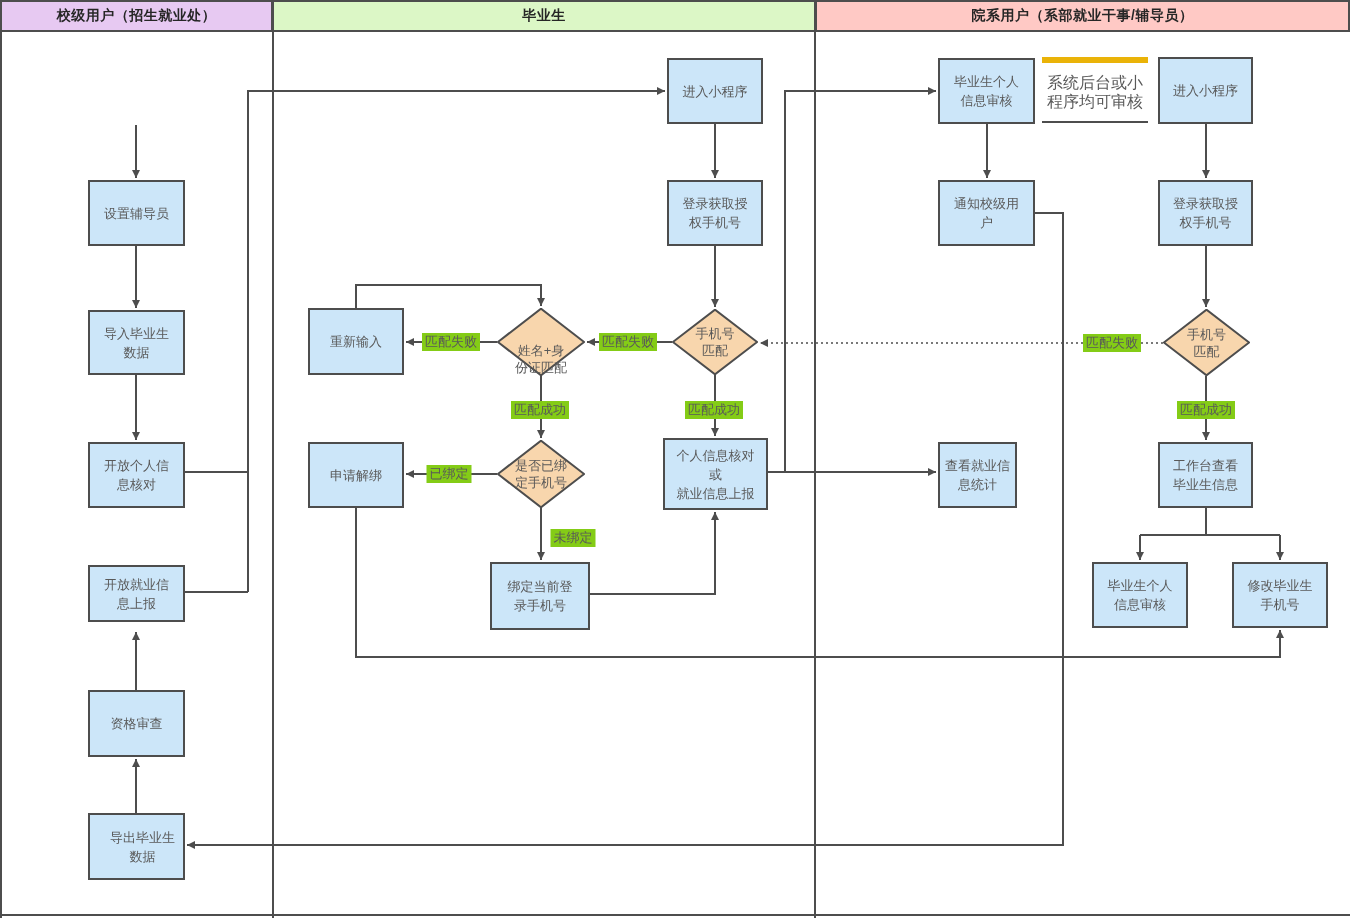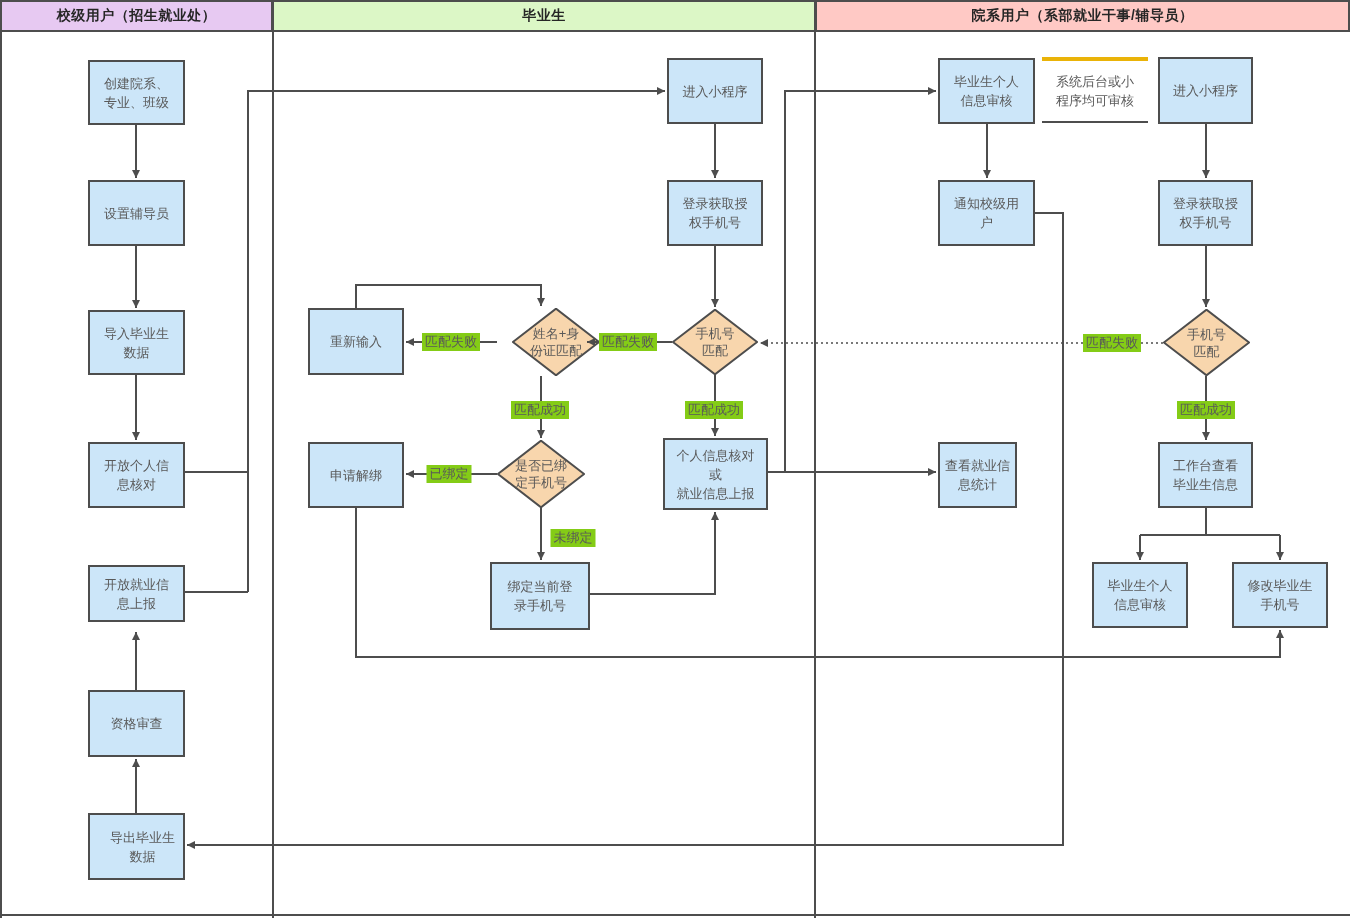--- a/index.html
+++ b/index.html
@@ -21,23 +21,23 @@
     white-space:pre-line;
   }
   .diamond{
     position:absolute;display:flex;align-items:center;justify-content:center;
     text-align:center;font-size:13px;line-height:17px;color:var(--text);
     white-space:pre-line;
   }
   .diamond svg{position:absolute;inset:0;width:100%;height:100%;}
   .diamond .dlabel{position:relative;z-index:1;}
   .note{
-    position:absolute;box-sizing:border-box;border-top:4px solid #eab308;border-bottom:2px solid #4d4d4d;
+    position:absolute;box-sizing:border-box;border-top:6px solid #eab308;border-bottom:2px solid #4d4d4d;
     display:flex;align-items:center;justify-content:center;text-align:center;
-    font-size:13px;line-height:19px;color:var(--text);white-space:pre-line;background:#fff;
+    font-size:16px;line-height:19px;color:var(--text);white-space:pre-line;background:#fff;
   }
   .edge-label{
     position:absolute;transform:translate(-50%,-50%);background:#84cc16;padding:0 3px;
     font-size:13px;color:var(--text);white-space:nowrap;z-index:3;
   }
   #wires{position:absolute;inset:0;pointer-events:none;z-index:2;}
   .edge{fill:none;stroke:var(--line);stroke-width:2px;}
   .edge.dashed{stroke-dasharray:2 3;stroke-width:1.5px;}
   .dshape{fill:var(--diamond);stroke:#4d4d4d;stroke-width:2px;vector-effect:non-scaling-stroke;}
   #arrowhead path{fill:var(--line);}
@@ -49,22 +49,20 @@
 
   <div class="lane-header" style="left:0;width:273px;background:var(--lane1);text-align:center;">校级用户（招生就业处）</div>
   <div class="lane-header" style="left:271px;width:546px;background:var(--lane2);">毕业生</div>
   <div class="lane-header" style="left:815px;width:535px;background:var(--lane3);">院系用户（系部就业干事/辅导员）</div>
 
   <div class="lane-sep" style="left:272px;"></div>
   <div class="lane-sep" style="left:814px;"></div>
   <div class="frame-line" style="left:0;top:0;width:2px;height:918px;"></div>
   <div class="frame-line" style="left:0;top:914px;width:1350px;height:2px;"></div>
 
-  <div class="node" style="left:88px;top:60px;width:97px;height:65px;">创建院系、
-专业、班级</div>
   <div class="node" style="left:88px;top:180px;width:97px;height:66px;">设置辅导员</div>
   <div class="node" style="left:88px;top:310px;width:97px;height:65px;">导入毕业生
 数据</div>
   <div class="node" style="left:88px;top:442px;width:97px;height:66px;">开放个人信
 息核对</div>
   <div class="node" style="left:88px;top:565px;width:97px;height:57px;">开放就业信
 息上报</div>
   <div class="node" style="left:88px;top:690px;width:97px;height:67px;">资格审查</div>
   <div class="node" style="left:88px;top:813px;width:97px;height:67px;padding-left:12px;">导出毕业生
 数据</div>
@@ -74,21 +72,21 @@
 权手机号</div>
 
   <div class="diamond" style="left:672px;top:309px;width:86px;height:66px;">
     <svg viewBox="0 0 100 100" preserveAspectRatio="none">
       <polygon class="dshape" points="50,1 99,50 50,99 1,50"></polygon>
     </svg>
     <span class="dlabel">手机号
 匹配</span>
   </div>
 
-  <div class="diamond" style="left:512px;top:308px;width:88px;height:68px;">
+  <div class="diamond" style="left:497px;top:308px;width:88px;height:68px;align-items:flex-end;">
     <svg viewBox="0 0 100 100" preserveAspectRatio="none">
       <polygon class="dshape" points="50,1 99,50 50,99 1,50"></polygon>
     </svg>
     <span class="dlabel">姓名+身
 份证匹配</span>
   </div>
 
   <div class="node" style="left:308px;top:308px;width:96px;height:67px;">重新输入</div>
 
   <div class="diamond" style="left:497px;top:440px;width:88px;height:68px;">

